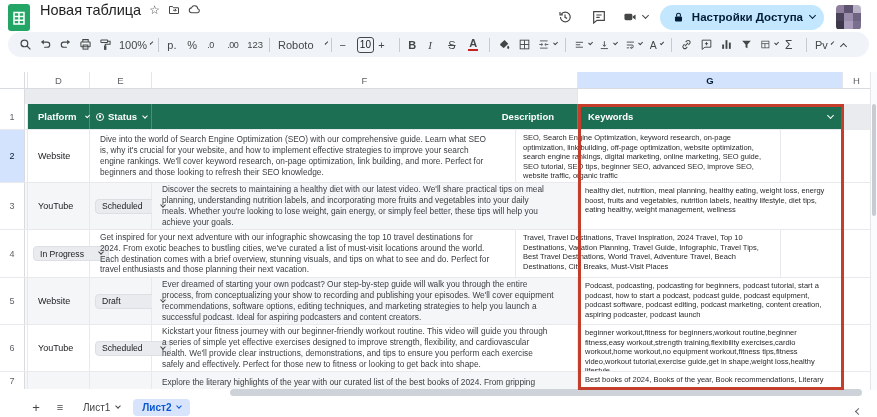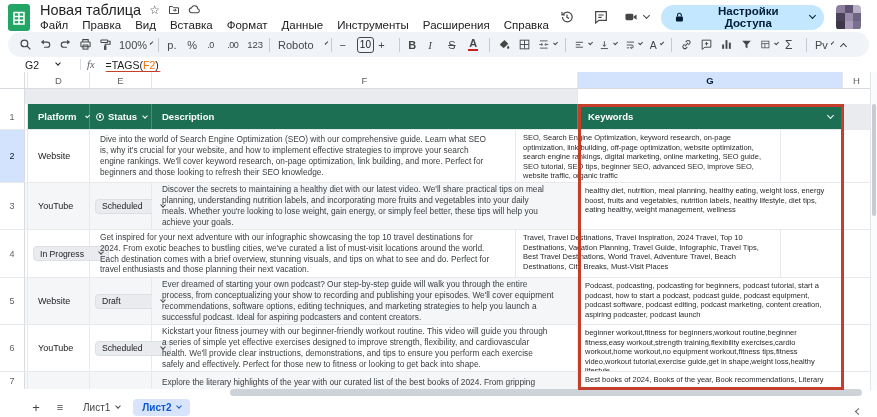--- a/index.html
+++ b/index.html
@@ -56,21 +56,21 @@
 .ch.rest{flex:1;border-right:none;}
 .band{display:flex;height:15px;background:#fff;}
 .band .gut{height:100%;}
 .bandgray{width:553px;background:#e9ebee;border-right:1px solid #e4e6e9;}
 .row{display:flex;border-bottom:1px solid #e7e9ec;background:#fff;}
 .gut{width:25px;flex:none;border-right:1px solid #d8dce1;display:flex;align-items:center;justify-content:center;font-size:9px;color:#5f6368;background:#fff;}
 .gut.sel{background:var(--selection-blue,#d3e3fd);color:#001d35;}
 .sliver{width:3px;flex:none;border-right:1px solid #e7e9ec;background:#fff;}
 .cd{width:62px;flex:none;display:flex;align-items:center;padding-left:10px;font-size:9px;color:#202124;border-right:1px solid #e7e9ec;}
 .ce{width:62px;flex:none;display:flex;align-items:center;padding-left:5px;border-right:1px solid #e7e9ec;}
-.cf{width:426px;flex:none;display:flex;align-items:center;padding:2px 23px 2px 10px;font-size:8.3px;line-height:10.8px;color:#3c4043;border-right:1px solid #e7e9ec;overflow:hidden;}
+.cf{width:426px;flex:none;display:flex;align-items:center;padding:2px 23px 2px 10px;font-size:8.3px;line-height:10.8px;color:#3c4043;border-right:1px solid #e7e9ec;overflow:hidden;justify-content:flex-end;}
 .cg{width:265px;flex:none;padding:3px 8px 2px 7px;font-size:7.5px;line-height:9.5px;color:#27292b;border-right:1px solid #e7e9ec;background:#fff;overflow:hidden;}
 .chh{flex:1;background:#fff;}
 .row.alt .cd,.row.alt .ce,.row.alt .cf,.row.alt .sliver{background:#f5f6f8;}
 .r2{height:53px;}.r3{height:47px;}.r4{height:48px;}.r5{height:47px;}.r6{height:47px;}
 .r7{height:18px;}
 
 .hdr{height:26px;border-bottom:1px solid #e7e9ec;}
 .hdr .cd,.hdr .ce,.hdr .cf,.hdr .cg{background:var(--accent-green,#1d6f53);color:#fff;font-size:9.5px;font-weight:bold;border-right:1px solid rgba(255,255,255,0.22);}
 .hdr .cd{gap:9px;}
 .hdr .ce{gap:4px;padding-left:6px;}
@@ -118,31 +118,20 @@
                 <path d="M3 5h6l2 2.5h10V19H3z"></path>
                 <path d="M10 12.5h6M14 10l2.5 2.5L14 15"></path>
               </svg>
           </span>
           <span class="mini-ic">
             <svg width="13" height="13" viewBox="0 0 24 24" fill="none" stroke="currentColor" stroke-width="2">
                 <path d="M7 18a4.5 4.5 0 01-.6-8.97A6 6 0 0118 10.5 3.8 3.8 0 0117.5 18z"></path>
               </svg>
           </span>
         </div>
-        <nav class="menus">
-          <span>Файл</span>
-          <span>Правка</span>
-          <span>Вид</span>
-          <span>Вставка</span>
-          <span>Формат</span>
-          <span>Данные</span>
-          <span>Инструменты</span>
-          <span>Расширения</span>
-          <span>Справка</span>
-        </nav>
       </div>
     </div>
     <div class="tb-right">
       <span class="iconbtn">
         <svg width="16" height="16" viewBox="0 0 24 24" fill="none" stroke="currentColor" stroke-width="1.8">
             <path d="M4.5 4.5v4.2h4.2"></path>
             <path d="M5.2 12a7.3 7.3 0 107.3-7.3 7.3 7.3 0 00-6.4 3.7"></path>
             <path d="M12 8.2v4.3l3.2 1.9"></path>
           </svg>
       </span>
@@ -327,32 +316,20 @@
     <span class="ti">
         <span>Pv</span>
         <span class="chev sm"></span>
       </span>
     <span class="spacer"></span>
     <span class="ti">
         <span class="chev up"></span>
       </span>
   </div>
 
-  <div class="fbar">
-    <div class="namebox">
-      <span>G2</span>
-      <span class="chev sm"></span>
-    </div>
-    <span class="fbsep"></span>
-    <span class="fx">fx</span>
-    <div class="formula">
-      <span>=TAGS(</span><span class="arg">F2</span><span>)</span>
-      <span class="fule"></span>
-    </div>
-  </div>
 
   <div class="grid">
     <div class="colheads">
       <div class="ch corner"></div>
       <div class="ch sliv"></div>
       <div class="ch w62">D</div>
       <div class="ch w62">E</div>
       <div class="ch w426">F</div>
       <div class="ch w265 sel">G</div>
       <div class="ch rest">H</div>

